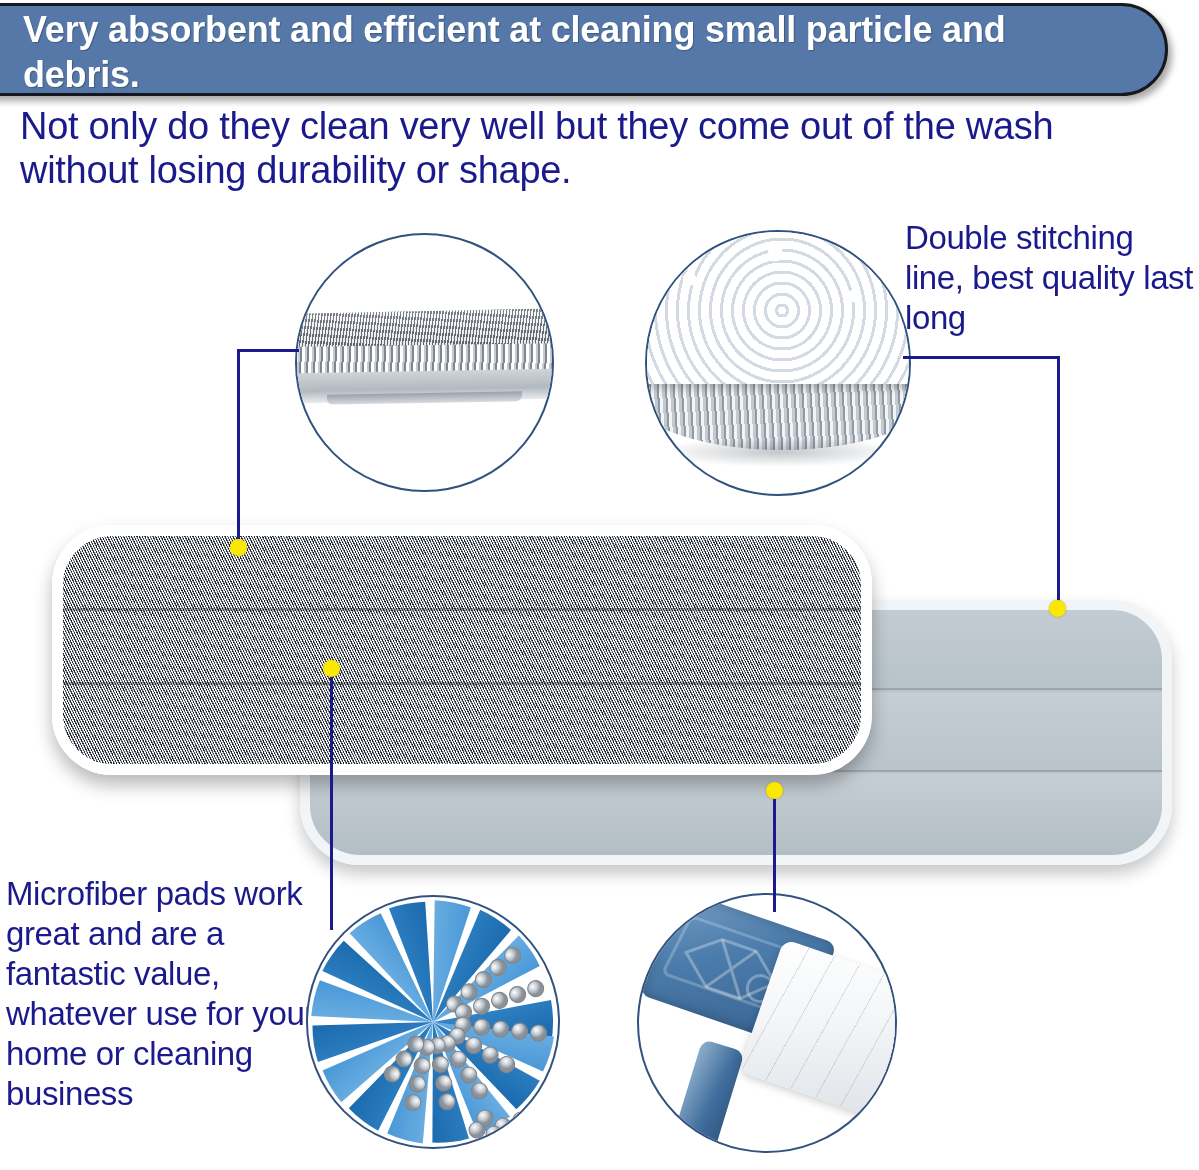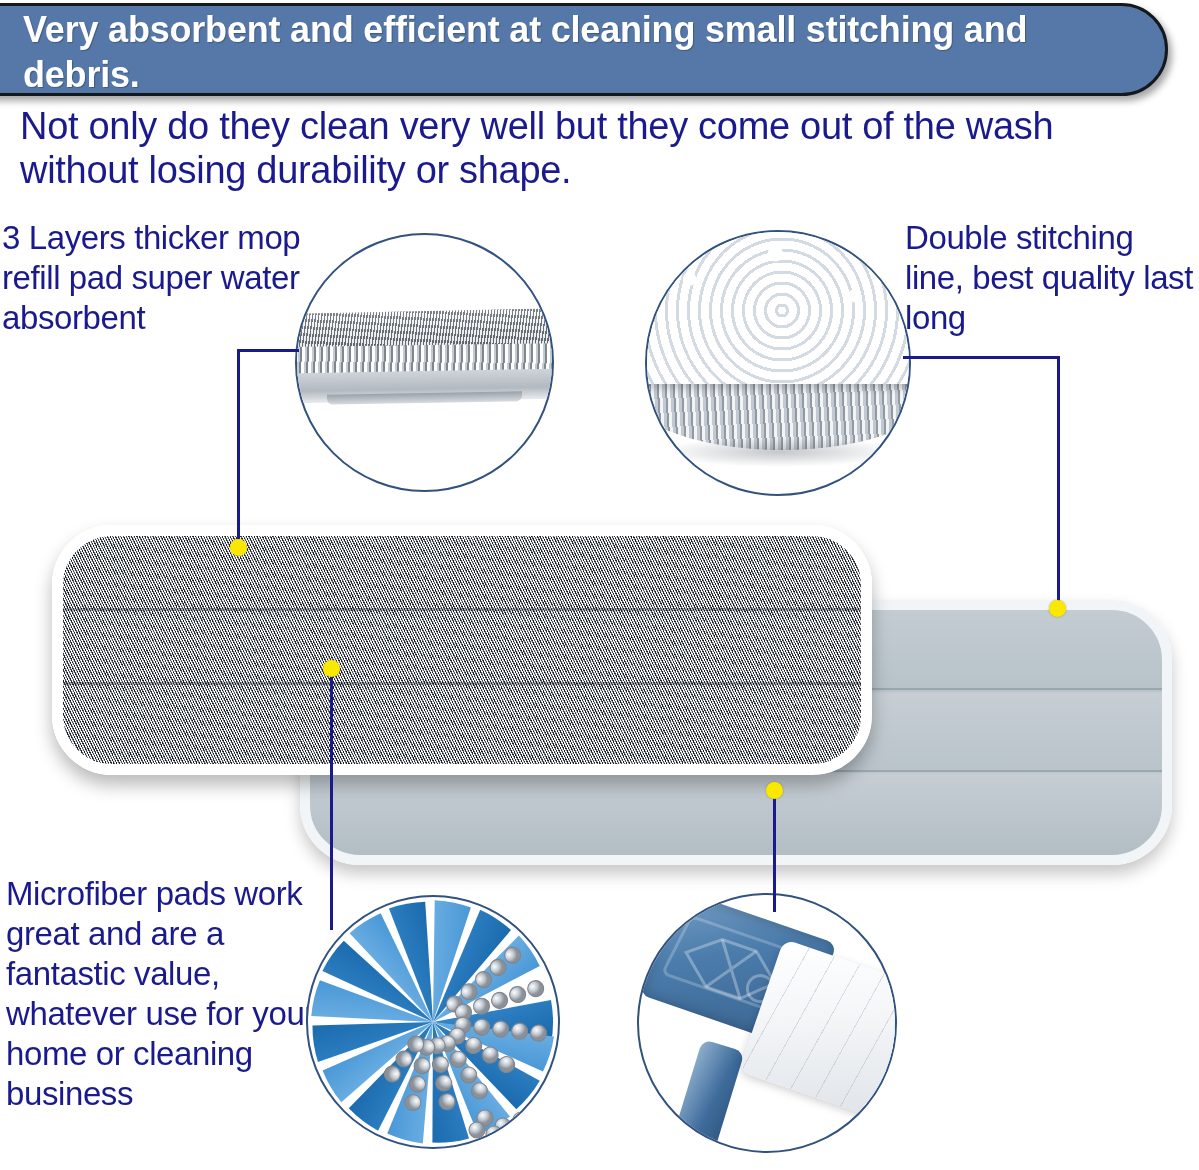--- a/index.html
+++ b/index.html
@@ -175,26 +175,25 @@
     position:absolute;width:17px;height:17px;border-radius:50%;
     background:#fbe800;box-shadow:0 0 2px rgba(120,110,0,.55);
   }
 </style>
 </head>
 <body>
 
 <div id="stage">
 
   <div class="banner">
-    <div class="banner-text">Very absorbent and efficient at cleaning small stitching and debris.</div>
+    <div class="banner-text">Very absorbent and efficient at cleaning small particle and debris.</div>
   </div>
 
   <div class="subhead">Not only do they clean very well but they come out of the wash without losing durability or shape.</div>
 
-  <div class="label" id="label-tl">3 Layers thicker mop refill pad super water absorbent</div>
 
   <div class="label" id="label-tr">Double stitching line, best quality last long</div>
 
   <div class="label" id="label-bl">Microfiber pads work great and are a fantastic value, whatever use for your home or cleaning business</div>
 
 
   <div class="pad" id="pad-back">
     <div class="seam" style="top:78px;"></div>
     <div class="seam" style="top:160px;"></div>
   </div>

